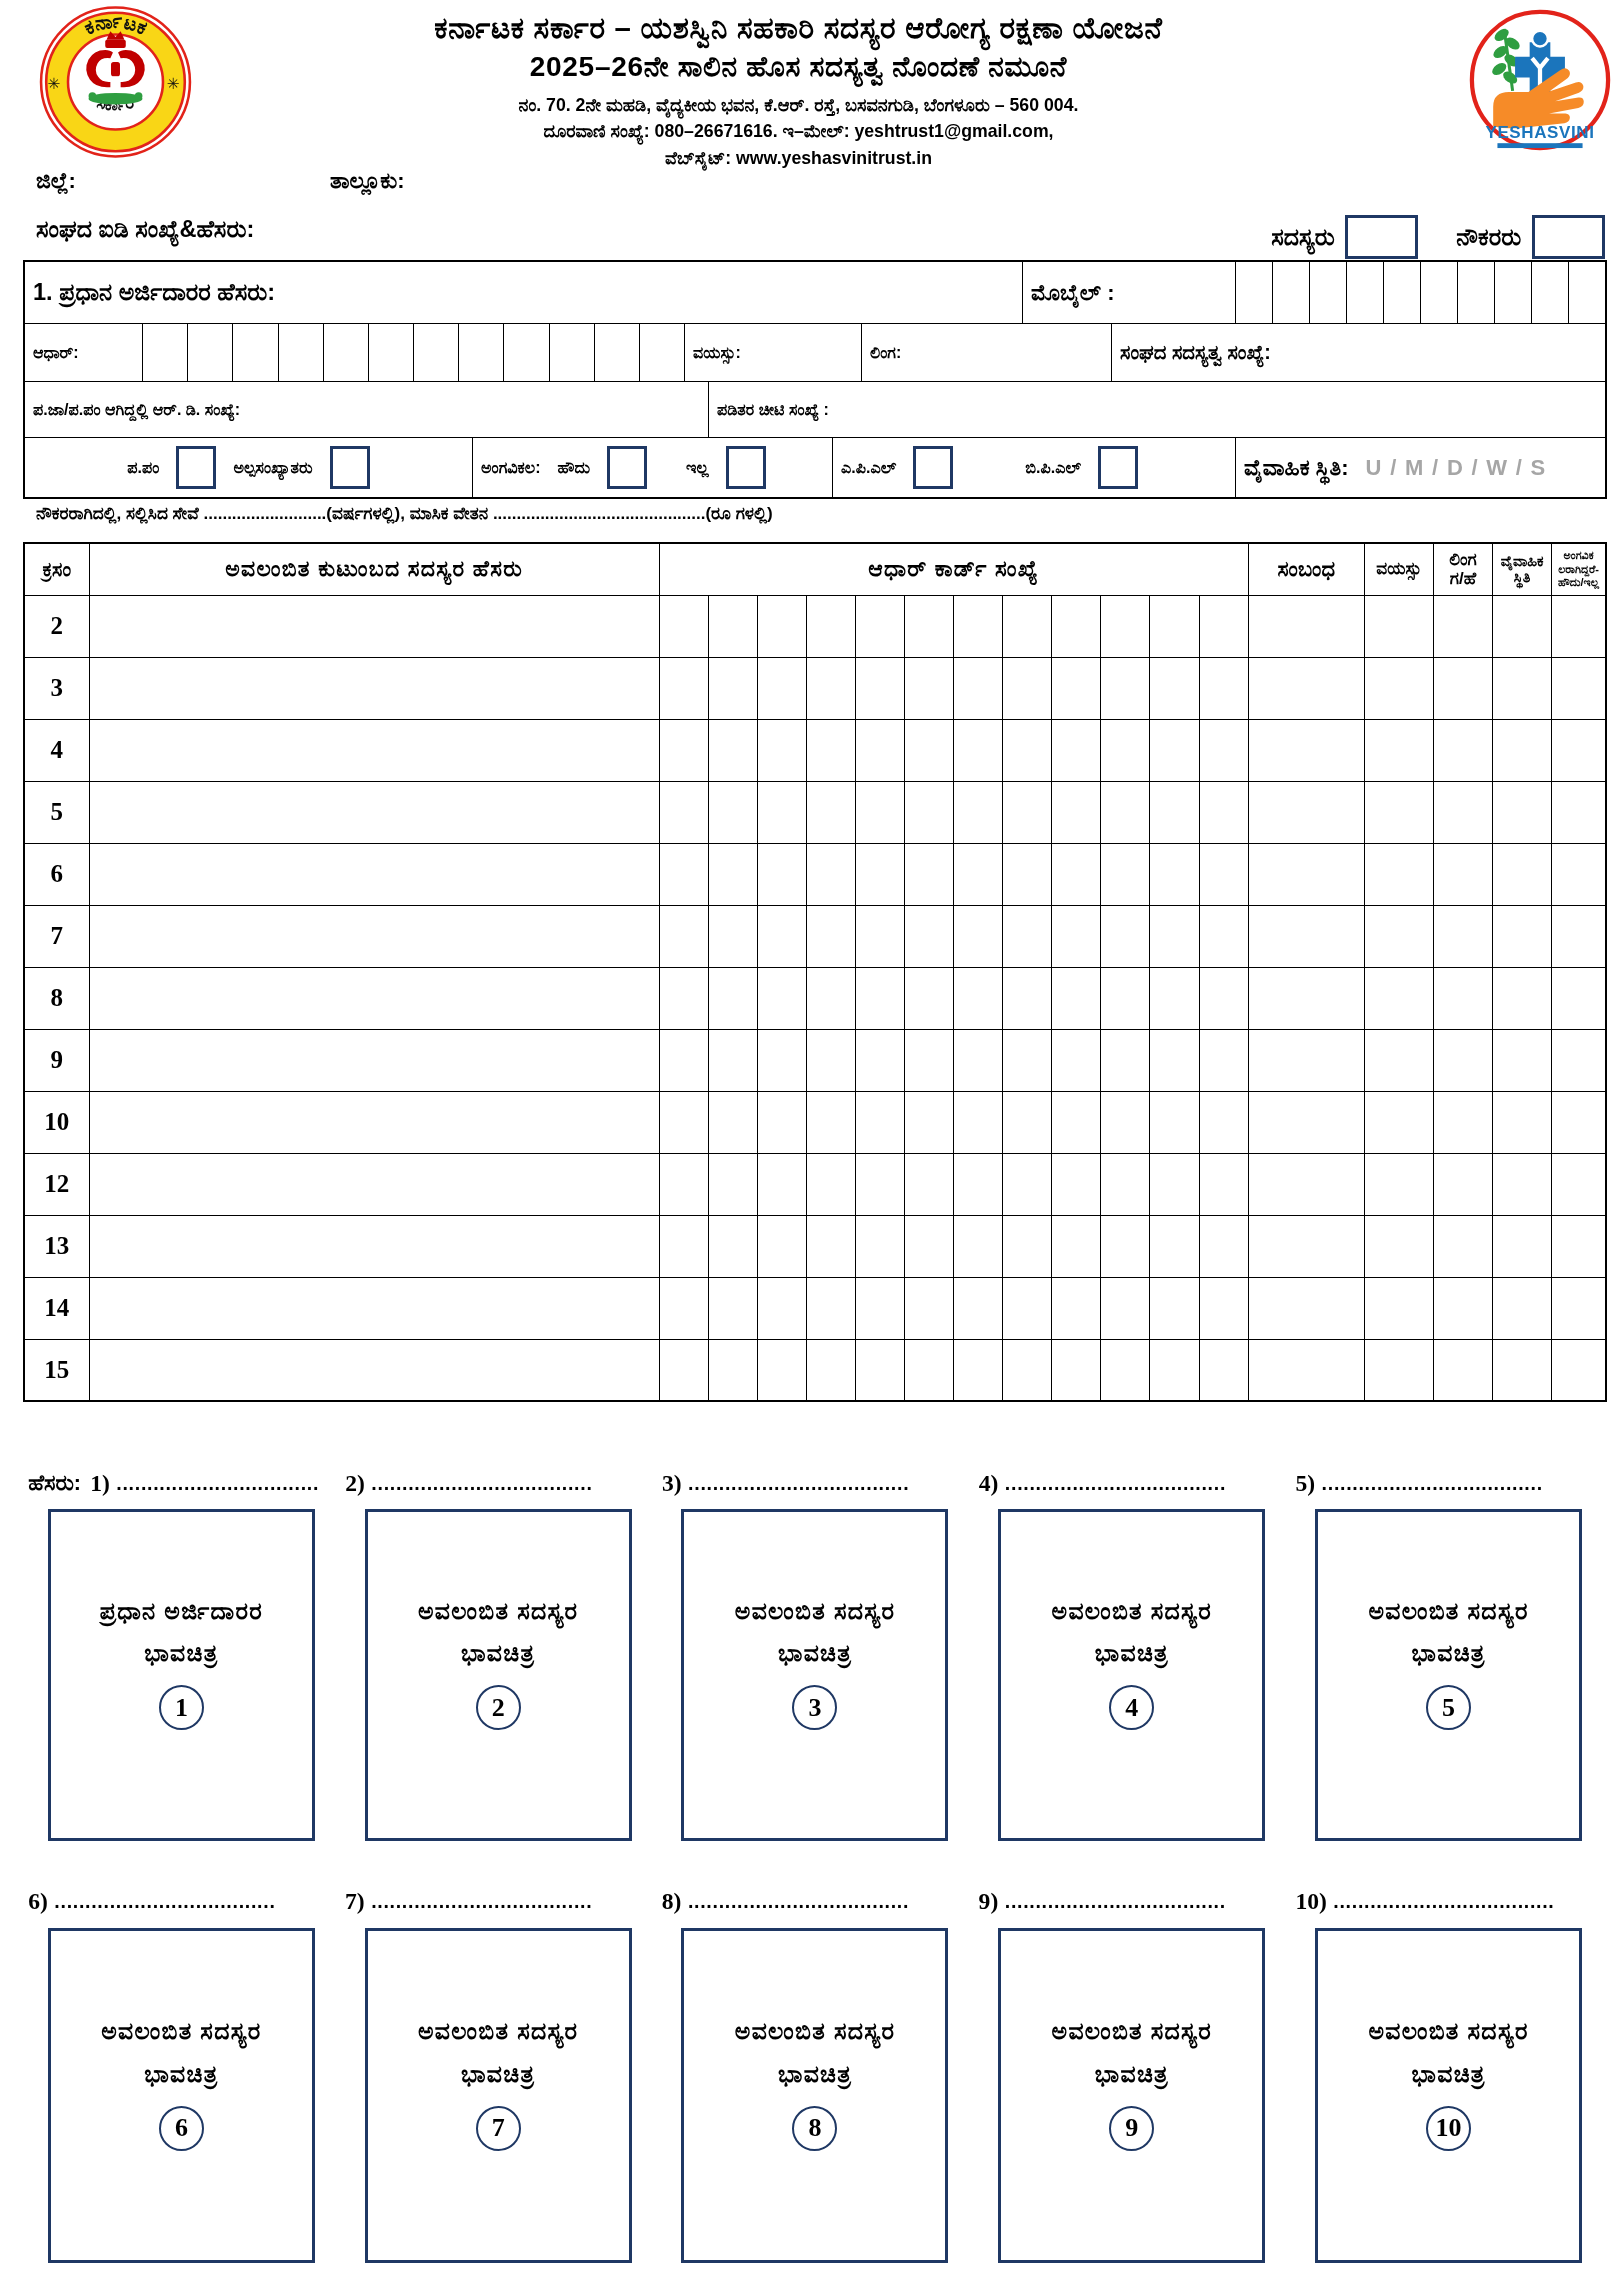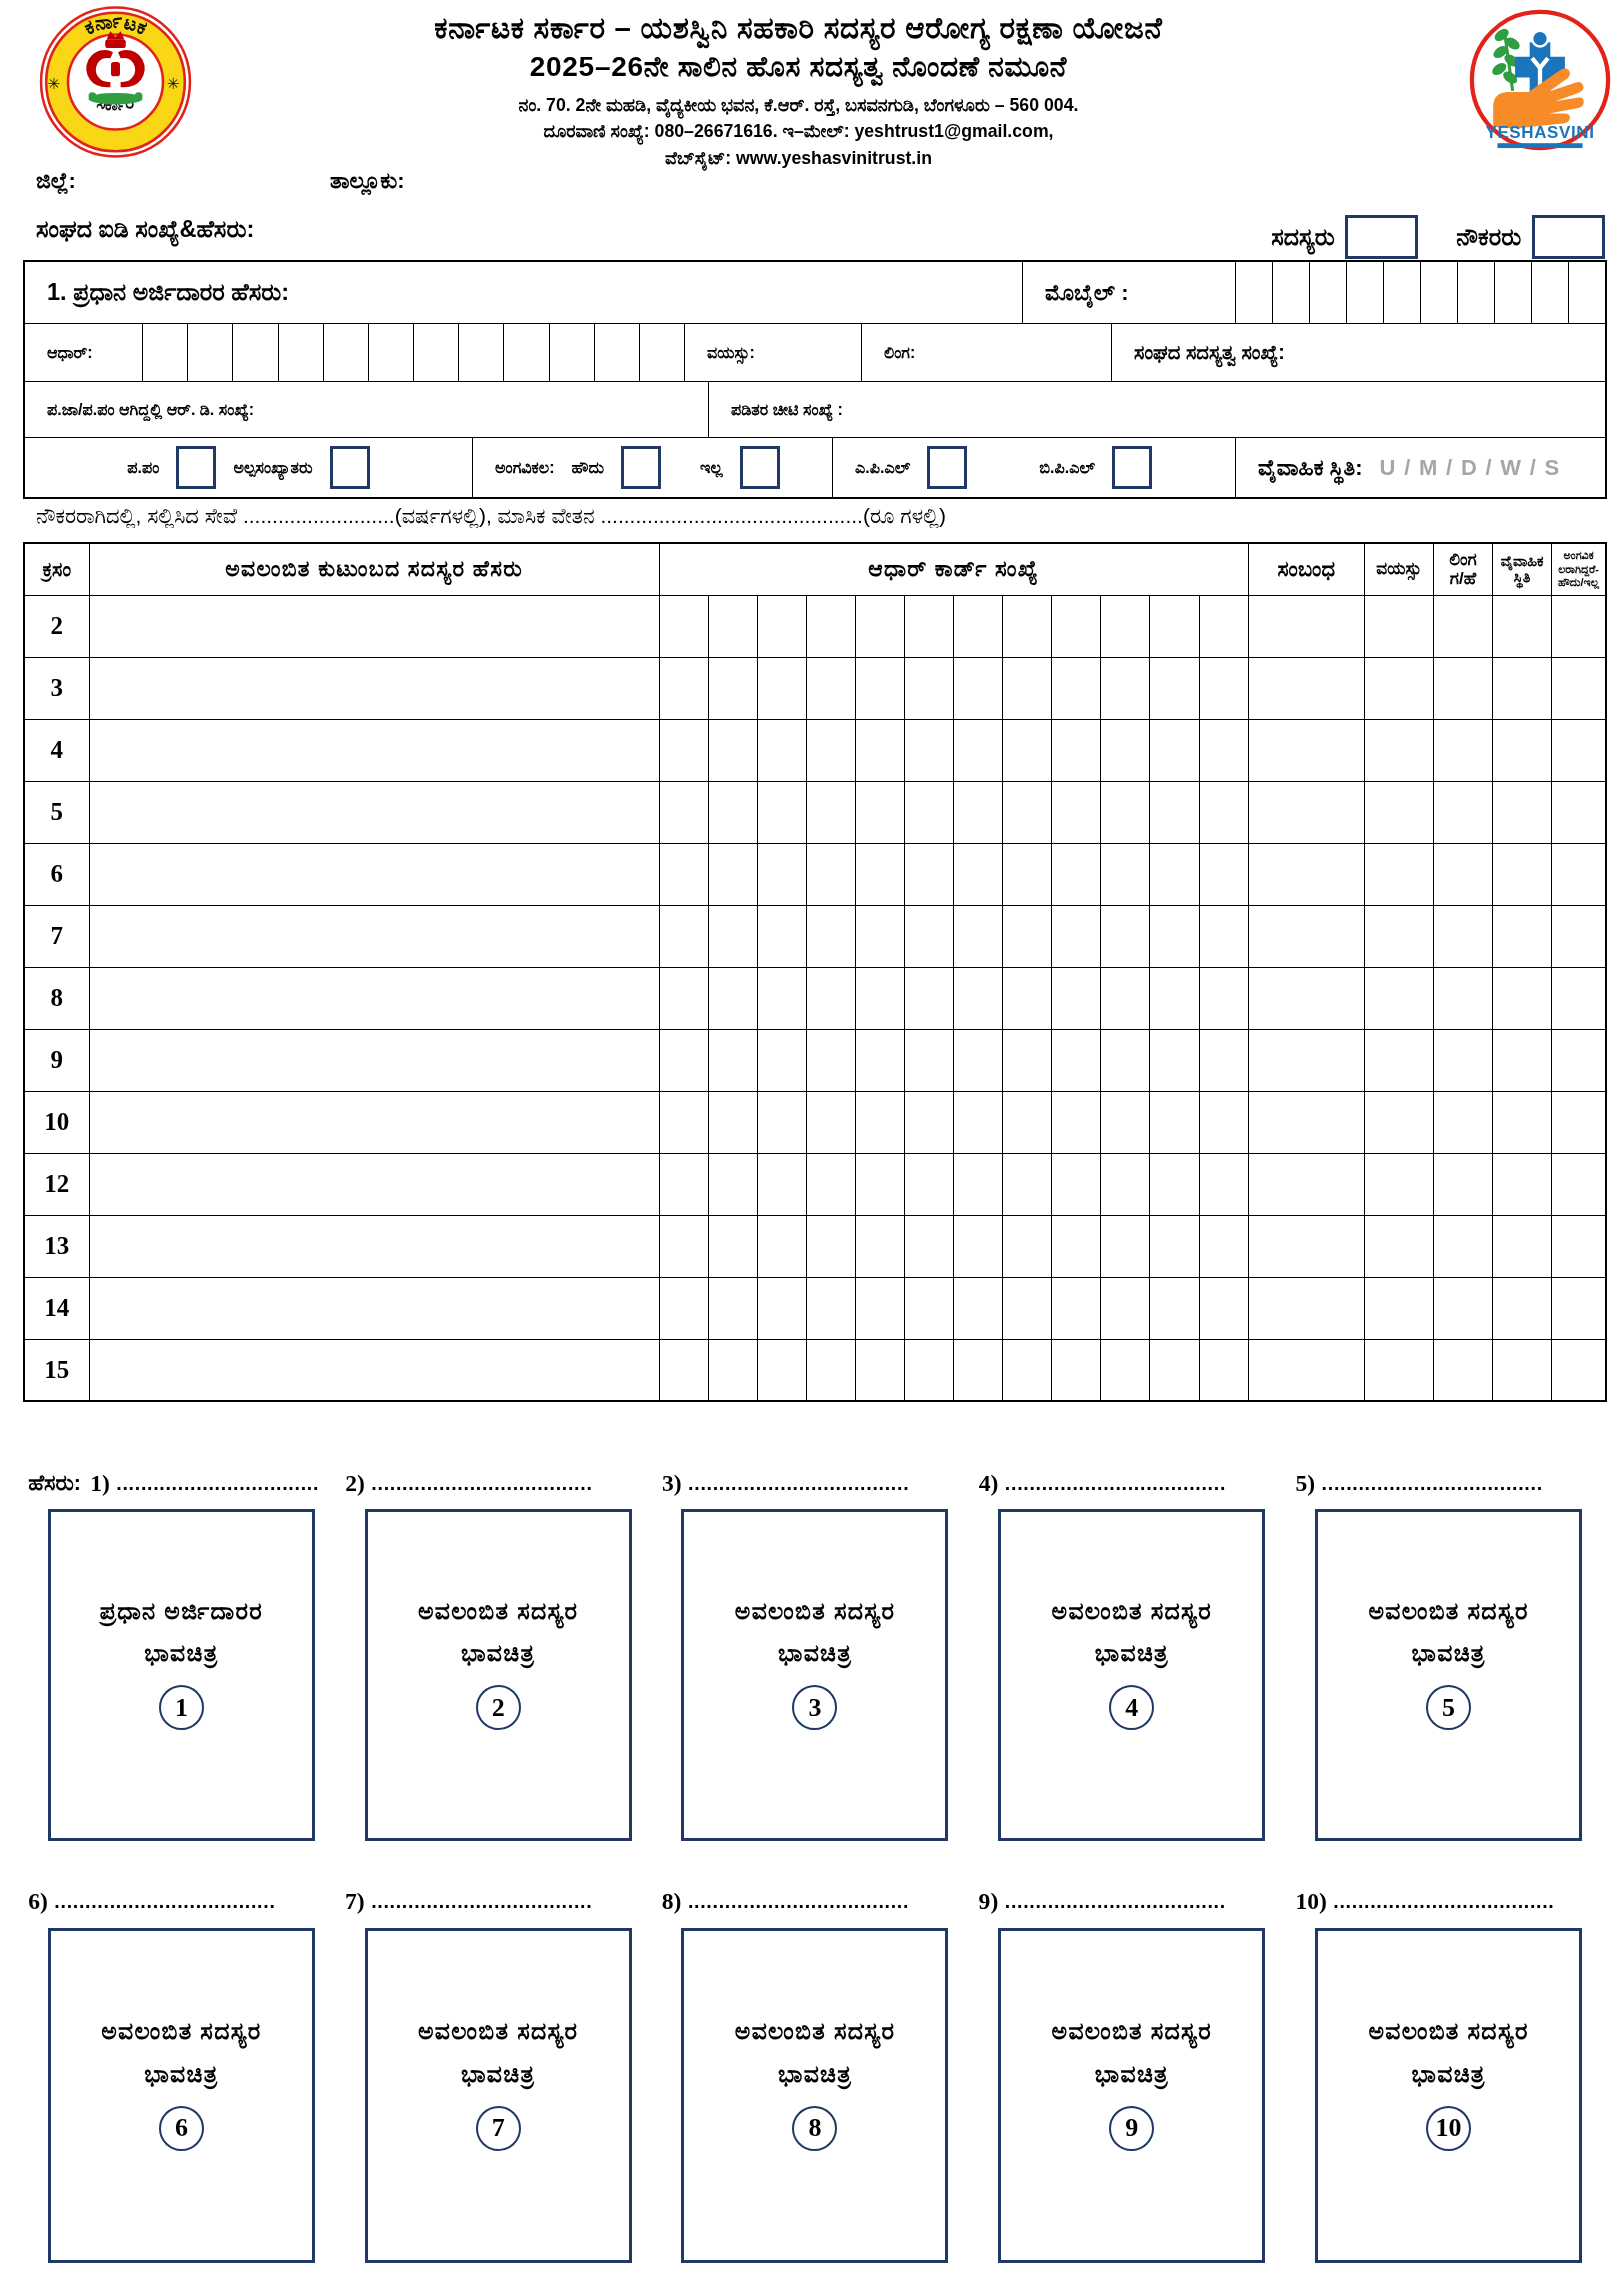--- a/index.html
+++ b/index.html
@@ -23,32 +23,32 @@
   .society-label{left:36px;top:216px;font-size:23.6px;}
   .society-boxes{right:18.3px;top:215px;display:flex;align-items:center;}
   .society-boxes .sb-lbl{font-size:23.6px;font-weight:bold;}
   .big-chk{display:inline-block;width:67px;height:38px;border:3.9px solid #1f3864;background:#fff;margin-left:10.5px;}
   .sb-gap{width:38px;}
 
   
   .info-table{position:absolute;left:23px;top:260px;width:1584px;border:2px solid #000;box-sizing:border-box;background:#fff;}
   .irow{display:flex;border-bottom:1.3px solid #000;box-sizing:border-box;}
   .irow:last-child{border-bottom:none;}
-  .cell{border-right:1.3px solid #000;box-sizing:border-box;display:flex;align-items:center;padding-left:22px;}
+  .cell{border-right:1.3px solid #000;box-sizing:border-box;display:flex;align-items:center;padding-left:8px;}
   .cell.nopadl{padding-left:0;}
   .cell.last{border-right:none;}
   .digits{display:flex;box-sizing:border-box;}
   .digit-cell{flex:1;border-right:1.3px solid #000;box-sizing:border-box;background:#fff;}
   .digits.row-end .digit-cell:last-child{border-right:none;}
   .f36{font-size:23.6px;} .f34{font-size:22px;} .f32{font-size:16px;text-align:right;} .f30{font-size:19.6px;}
   .chk{display:inline-block;width:34px;height:37px;border:3.3px solid #1f3864;background:#fff;vertical-align:middle;flex:none;}
   .gray-opts{color:#a6a6a6;font-weight:bold;font-size:22px;margin-left:17px;letter-spacing:1.3px;}
   .ml{margin-left:17px;} .ml2{margin-left:39px;} .ml3{margin-left:72px;}
 
-  .service-line{position:absolute;left:36px;top:504px;width:1570px;font-size:21px;font-weight:normal;white-space:nowrap;overflow:hidden;}
+  .service-line{position:absolute;left:36px;top:504px;width:1570px;font-size:17px;font-weight:bold;white-space:nowrap;overflow:hidden;}
 
   
   .dep-table{position:absolute;left:23px;top:542px;width:1584px;border-collapse:collapse;table-layout:fixed;background:#fff;border:2px solid #000;}
   .dep-table th,.dep-table td{border:1.3px solid #000;padding:0;text-align:center;vertical-align:middle;box-sizing:border-box;}
   .dep-table thead tr{height:52px;}
   .dep-table tbody tr{height:62px;}
   .th-sl{font-size:19.6px;font-weight:bold;}
   .th-name{font-size:22px;font-weight:bold;letter-spacing:1.3px;}
   .th-aad{font-size:22px;font-weight:bold;letter-spacing:1.3px;}
   .th-rel{font-size:21px;font-weight:bold;}

